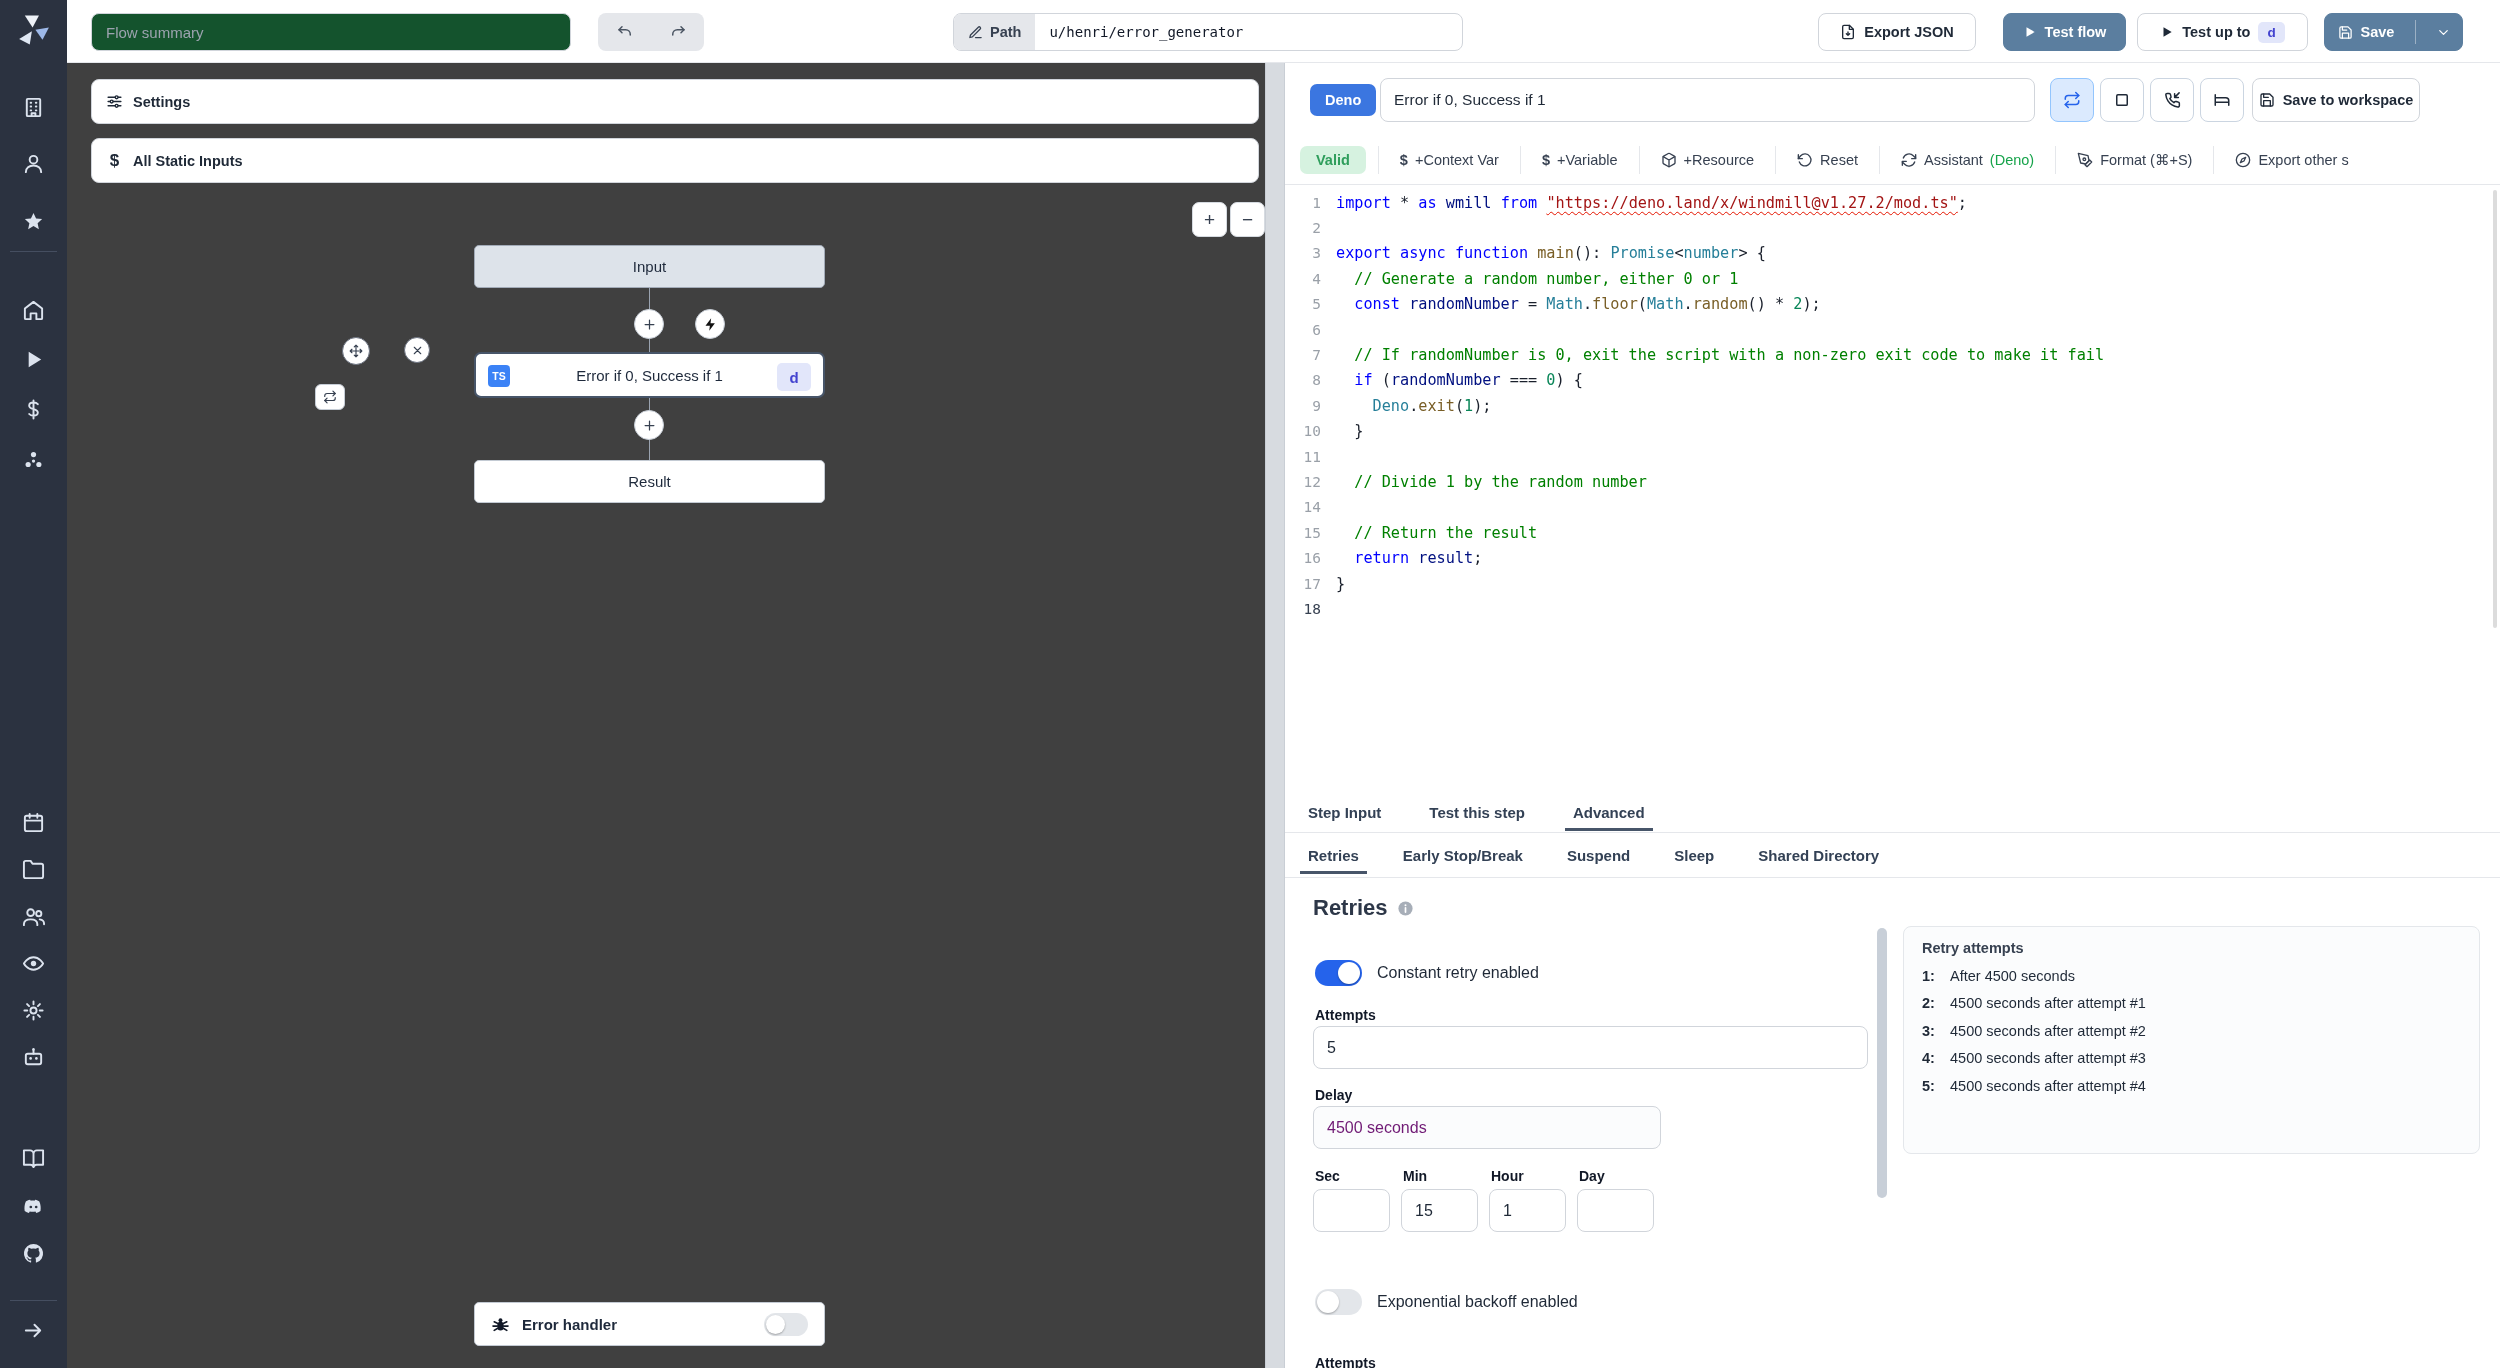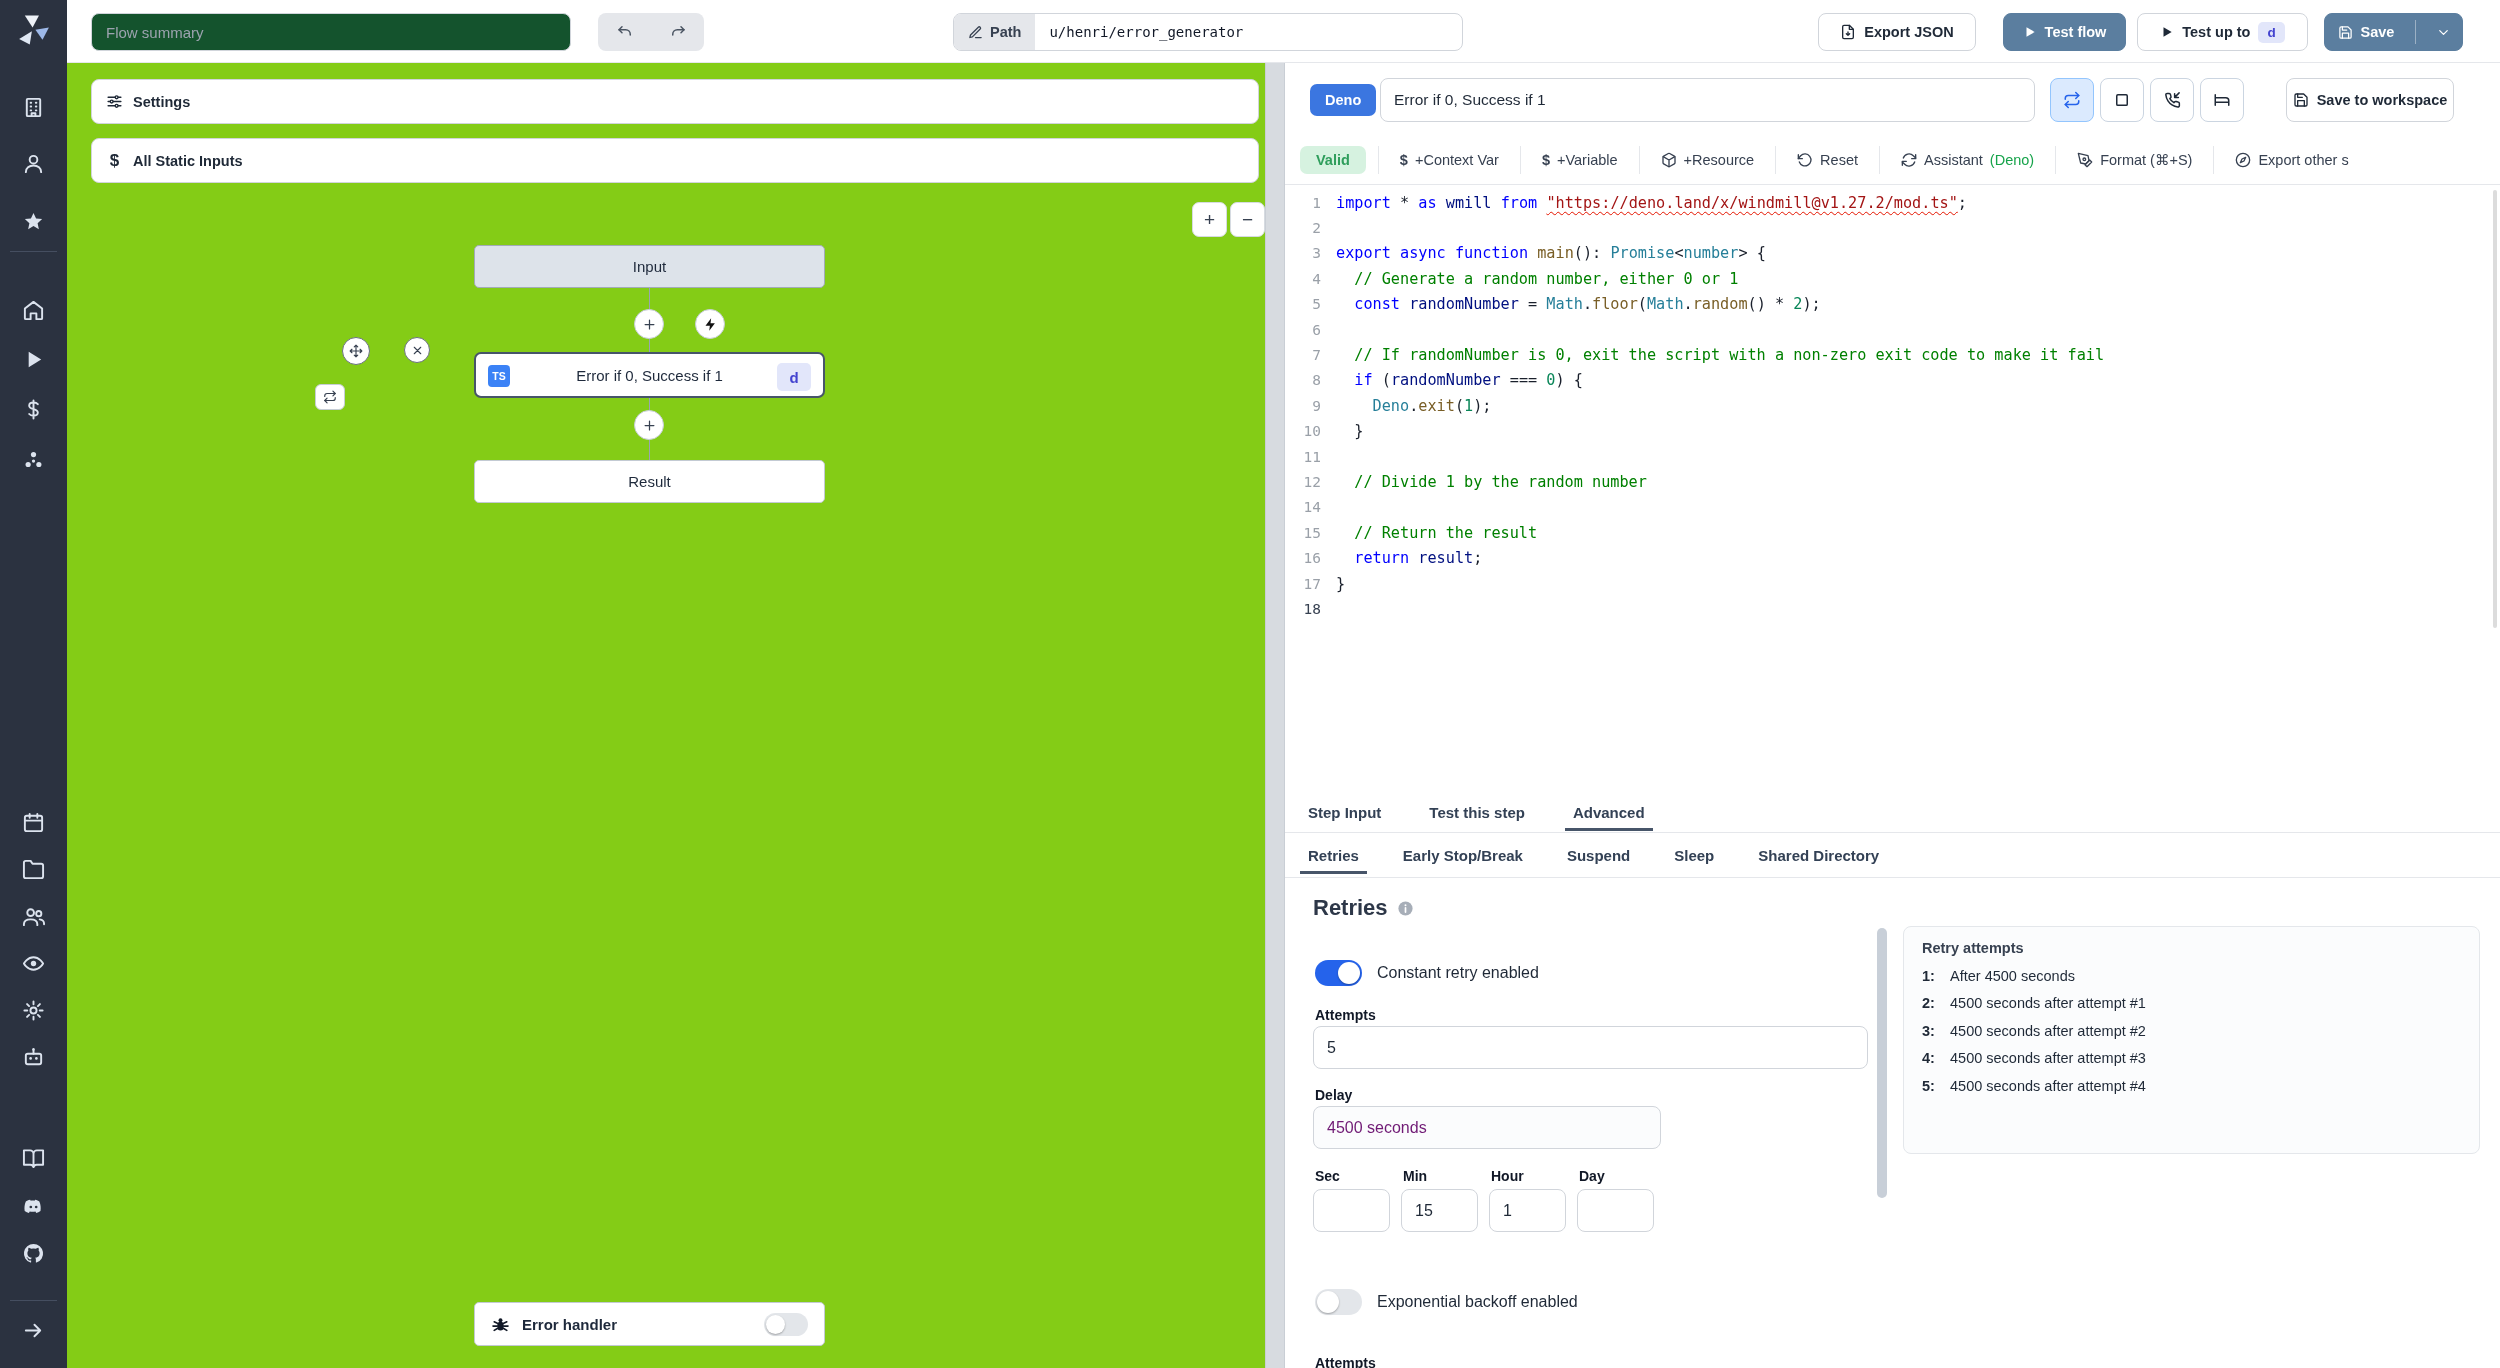--- a/index.html
+++ b/index.html
@@ -21,21 +21,21 @@
   .undo-redo { position:absolute; left:531px; top:13px; width:106px; height:38px; background:#e5e7eb; border-radius:8px; display:flex; }
   .undo-redo .half { flex:1; display:flex; align-items:center; justify-content:center; color:#4b5563; cursor:pointer; }
   .path-pill { position:absolute; left:886px; top:13px; width:510px; height:38px; border:1px solid #d1d5db; border-radius:8px; display:flex; overflow:hidden; background:#fff; }
   .path-pill .chip { background:#e5e7eb; display:flex; align-items:center; gap:7px; padding:0 14px; font-size:14.5px; font-weight:600; color:#374151; }
   .path-pill .val { display:flex; align-items:center; padding:0 14px; font-family:"DejaVu Sans Mono","Liberation Mono",monospace; font-size:14px; color:#111827; }
   .btn { display:inline-flex; align-items:center; justify-content:center; gap:8px; border-radius:8px; font-size:14.5px; font-weight:700; cursor:pointer; }
   .btn.white { background:#fff; border:1px solid #d1d5db; color:#1f2937; }
   .btn.blue  { background:#5b7e9f; color:#fff; border:1px solid #5b7e9f; }
 
   
-  .left-panel { left:67px; top:63px; width:1420px; height:1305px; background:#84cc16; }
+  .left-panel { left:67px; top:63px; width:1420px; height:1305px; background:#404040; }
   .wide-box { position:absolute; left:24px; width:1168px; height:45px; background:#fff; border:1px solid #d1d5db; border-radius:8px; display:flex; align-items:center; gap:10px; padding:0 14px; font-size:14.5px; font-weight:700; color:#1f2937; cursor:pointer; }
   .zoom-btn { position:absolute; top:139px; width:35px; height:35px; background:#fff; border:1px solid #d6dbe1; border-radius:7px; display:flex; align-items:center; justify-content:center; font-size:19px; color:#374151; cursor:pointer; }
   .node { position:absolute; left:407px; width:351px; display:flex; align-items:center; justify-content:center; font-size:15px; color:#1e293b; background:#fff; border:1px solid #a9b2bf; border-radius:5px; cursor:pointer; }
   .vline { position:absolute; left:582px; width:1px; background:#9aa3b0; }
   .g-circle { position:absolute; width:30px; height:30px; border-radius:50%; background:#fff; border:1px solid #c6cdd6; display:flex; align-items:center; justify-content:center; color:#374151; cursor:pointer; }
   .g-circle svg { width:15px; height:15px; }
 
   
   .panel-divider { left:1265px; top:63px; width:20px; height:1305px; background:#d7dbe0; border-left:1px solid #c9ced5; border-right:1px solid #c9ced5; cursor:col-resize; }
 
@@ -370,21 +370,21 @@
         <svg class="ic" viewBox="0 0 24 24">
           <path d="M15.5 8.5v-5M15.5 8.5h5M21.5 2.5l-6 6"></path>
           <path d="M21.8 16.9v2.6a1.8 1.8 0 01-2 1.8 17.8 17.8 0 01-7.8-2.8 17.6 17.6 0 01-5.4-5.4A17.8 17.8 0 013.8 5.2a1.8 1.8 0 011.8-2h2.6a1.8 1.8 0 011.8 1.5c.1.9.3 1.7.6 2.5a1.8 1.8 0 01-.4 1.9L9.1 10.2a14.4 14.4 0 005.4 5.4l1.1-1.1a1.8 1.8 0 011.9-.4c.8.3 1.6.5 2.5.6a1.8 1.8 0 011.8 1.9z"></path>
         </svg>
       </div>
     <div class="iconbtn" style="left:915px;">
         <svg class="ic" viewBox="0 0 24 24">
           <path d="M3 5v14M3 9h14a4 4 0 014 4v6M3 15h18"></path>
         </svg>
       </div>
-    <div class="btn white abs" style="left:967px;top:15px;width:168px;height:44px;font-weight:700;margin-left:34px;">
+    <div class="btn white abs" style="left:967px;top:15px;width:168px;height:44px;font-weight:700;">
       <svg class="ic" style="width:16px;height:16px;" viewBox="0 0 24 24">
           <path d="M19 21H5a2 2 0 01-2-2V5a2 2 0 012-2h11l5 5v11a2 2 0 01-2 2z"></path>
           <path d="M17 21v-8H7v8M7 3v5h7"></path>
         </svg>
       <span>Save to workspace</span>
     </div>
 
     <div class="toolbar">
       <span class="chip-valid">Valid</span>
       <span class="tool-item">

